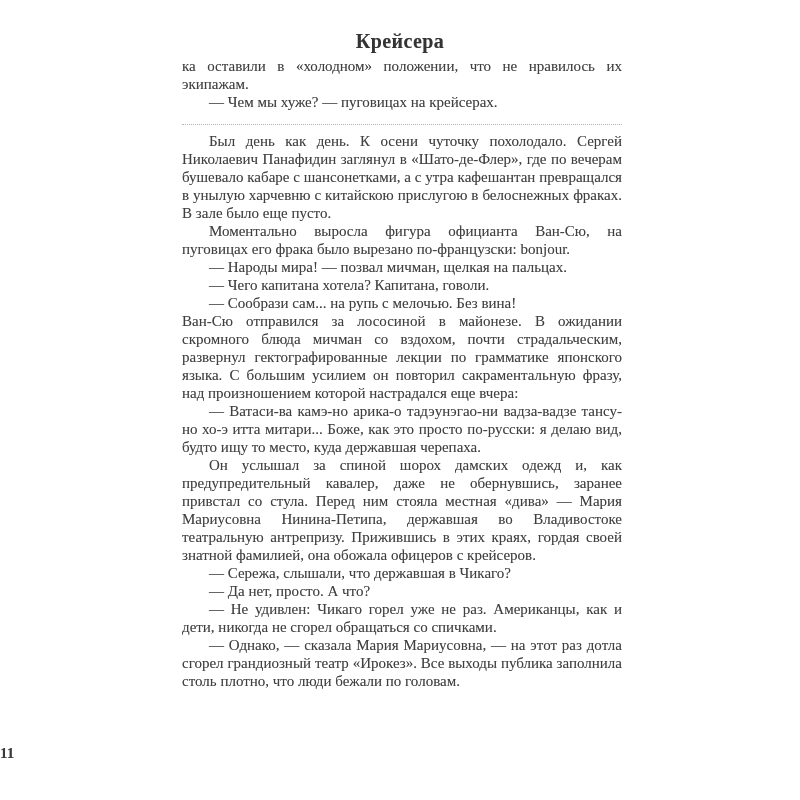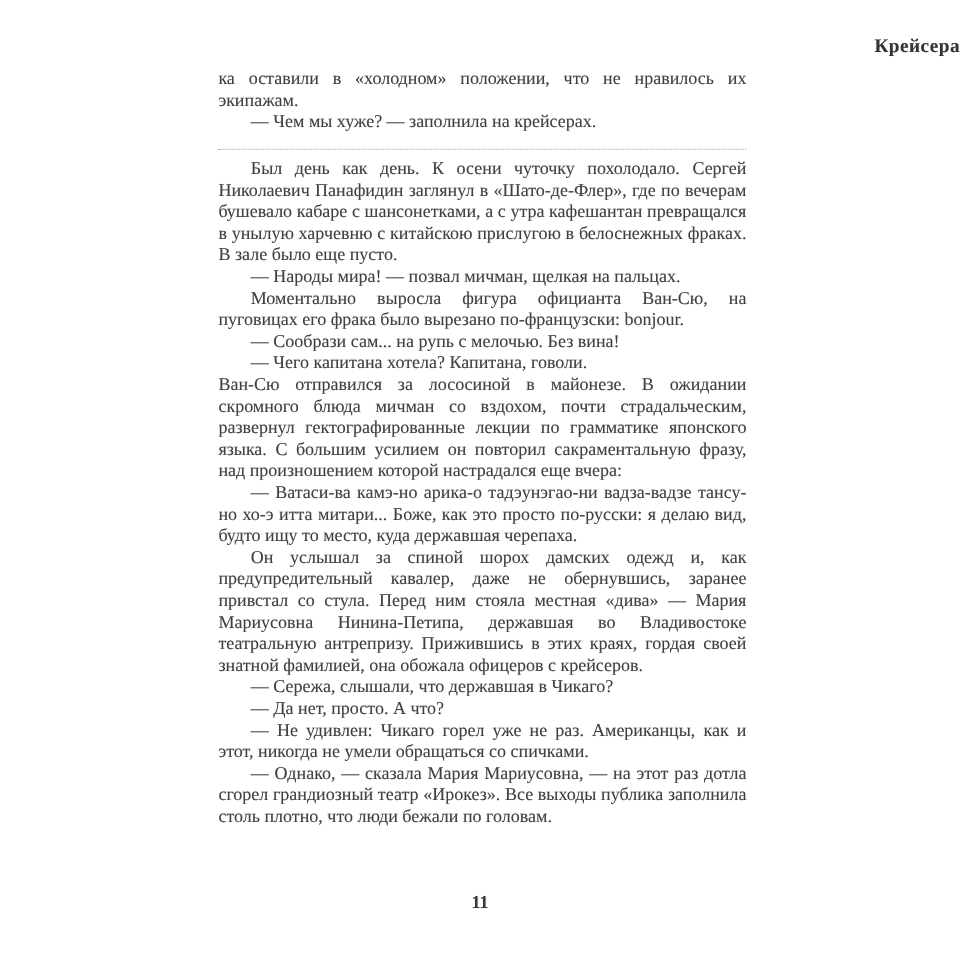--- a/index.html
+++ b/index.html
@@ -16,23 +16,23 @@
     background: #ffffff;
     font-family: "Liberation Serif", "DejaVu Serif", serif;
     color: #3e3e3e;
     overflow: hidden;
   }
   .running-head {
     position: absolute;
     top: 30px;
     left: 0;
     width: 100%;
-    text-align: right;
+    text-align: center;
     font-weight: bold;
-    font-size: 16px;
+    font-size: 20px;
     letter-spacing: 0.4px;
     color: #343434;
     text-shadow: 0 0 0.6px rgba(60,60,60,0.35);
   }
   .text-block {
     position: absolute;
     top: 57px;
     left: 182px;
     width: 440px;
     font-size: 15px;
@@ -52,45 +52,44 @@
     height: 0;
     border: none;
     border-top: 1px dotted #b3b3b3;
     margin: 13px 0 7px 0;
   }
   .page-number {
     position: absolute;
     top: 745px;
     left: 0;
     width: 100%;
-    text-align: center;
     font-weight: bold;
     font-size: 15px;
     color: #3a3a3a;
     text-shadow: 0 0 0.6px rgba(60,60,60,0.35);
   }
 </style>
 </head>
 <body>
 
 <div class="page">
   <div class="running-head">Крейсера</div>
 
   <div class="text-block">
       <p>ка оставили в «холодном» положении, что не нравилось их экипажам.</p>
-      <p class="indent">— Чем мы хуже? — заполнила на крейсерах.</p>
+      <p class="indent">— Чем мы хуже? — пуговицах на крейсерах.</p>
       <div class="dotted-sep"></div>
       <p class="indent">Был день как день. К осени чуточку похолодало. Сергей Николаевич Панафидин заглянул в «Шато-де-Флер», где по вечерам бушевало кабаре с шансонетками, а с утра кафешантан превращался в унылую харчевню с китайскою прислугою в белоснежных фраках. В зале было еще пусто.</p>
+      <p class="indent">Моментально выросла фигура официанта Ван-Сю, на пуговицах его фрака было вырезано по-французски: bonjour.</p>
       <p class="indent">— Народы мира! — позвал мичман, щелкая на пальцах.</p>
-      <p class="indent">Моментально выросла фигура официанта Ван-Сю, на пуговицах его фрака было вырезано по-французски: bonjour.</p>
+      <p class="indent">— Чего капитана хотела? Капитана, говоли.</p>
       <p class="indent">— Сообрази сам... на рупь с мелочью. Без вина!</p>
-      <p class="indent">— Чего капитана хотела? Капитана, говоли.</p>
       <p>Ван-Сю отправился за лососиной в майонезе. В ожидании скромного блюда мичман со вздохом, почти страдальческим, развернул гектографированные лекции по грамматике японского языка. С большим усилием он повторил сакраментальную фразу, над произношением которой настрадался еще вчера:</p>
       <p class="indent">— Ватаси-ва камэ-но арика-о тадэунэгао-ни вадза-вадзе тансу-но хо-э итта митари... Боже, как это просто по-русски: я делаю вид, будто ищу то место, куда державшая черепаха.</p>
       <p class="indent">Он услышал за спиной шорох дамских одежд и, как предупредительный кавалер, даже не обернувшись, заранее привстал со стула. Перед ним стояла местная «дива» — Мария Мариусовна Нинина-Петипа, державшая во Владивостоке театральную антрепризу. Прижившись в этих краях, гордая своей знатной фамилией, она обожала офицеров с крейсеров.</p>
       <p class="indent">— Сережа, слышали, что державшая в Чикаго?</p>
       <p class="indent">— Да нет, просто. А что?</p>
-      <p class="indent">— Не удивлен: Чикаго горел уже не раз. Американцы, как и этот, никогда не умели обращаться со спичками.</p>
+      <p class="indent">— Не удивлен: Чикаго горел уже не раз. Американцы, как и дети, никогда не сгорел обращаться со спичками.</p>
       <p class="indent">— Однако, — сказала Мария Мариусовна, — на этот раз дотла сгорел грандиозный театр «Ирокез». Все выходы публика заполнила столь плотно, что люди бежали по головам.</p>
     </div>
 
   <div class="page-number">11</div>
 </div>
 
 </body></html>

